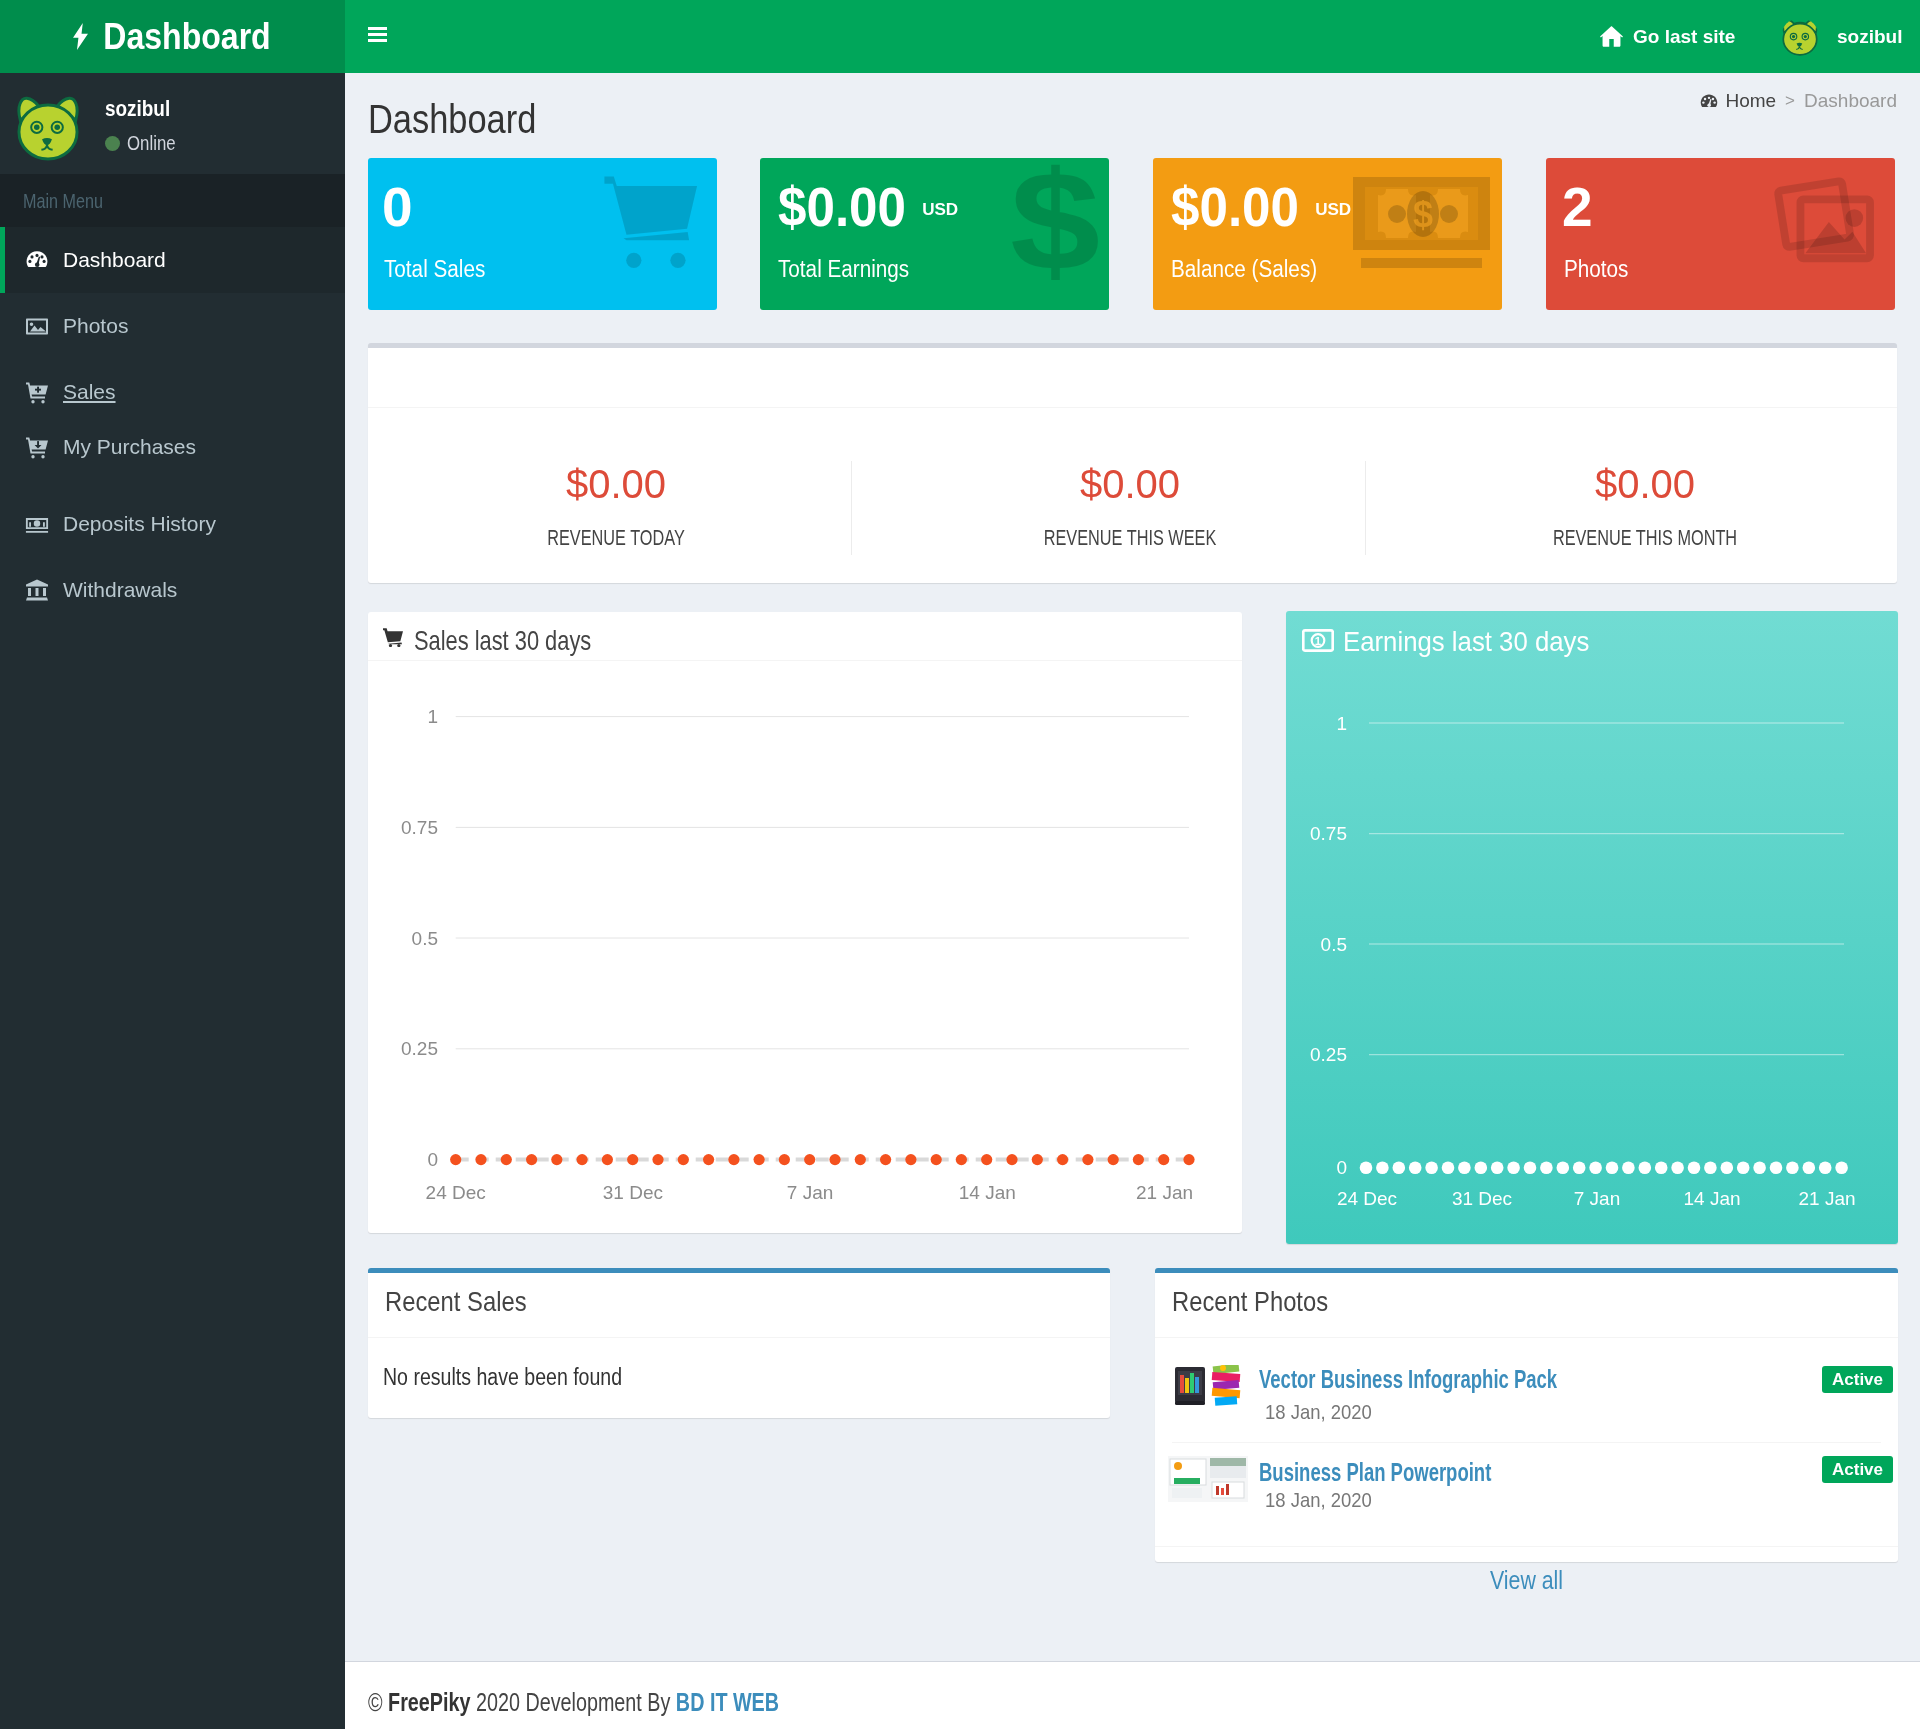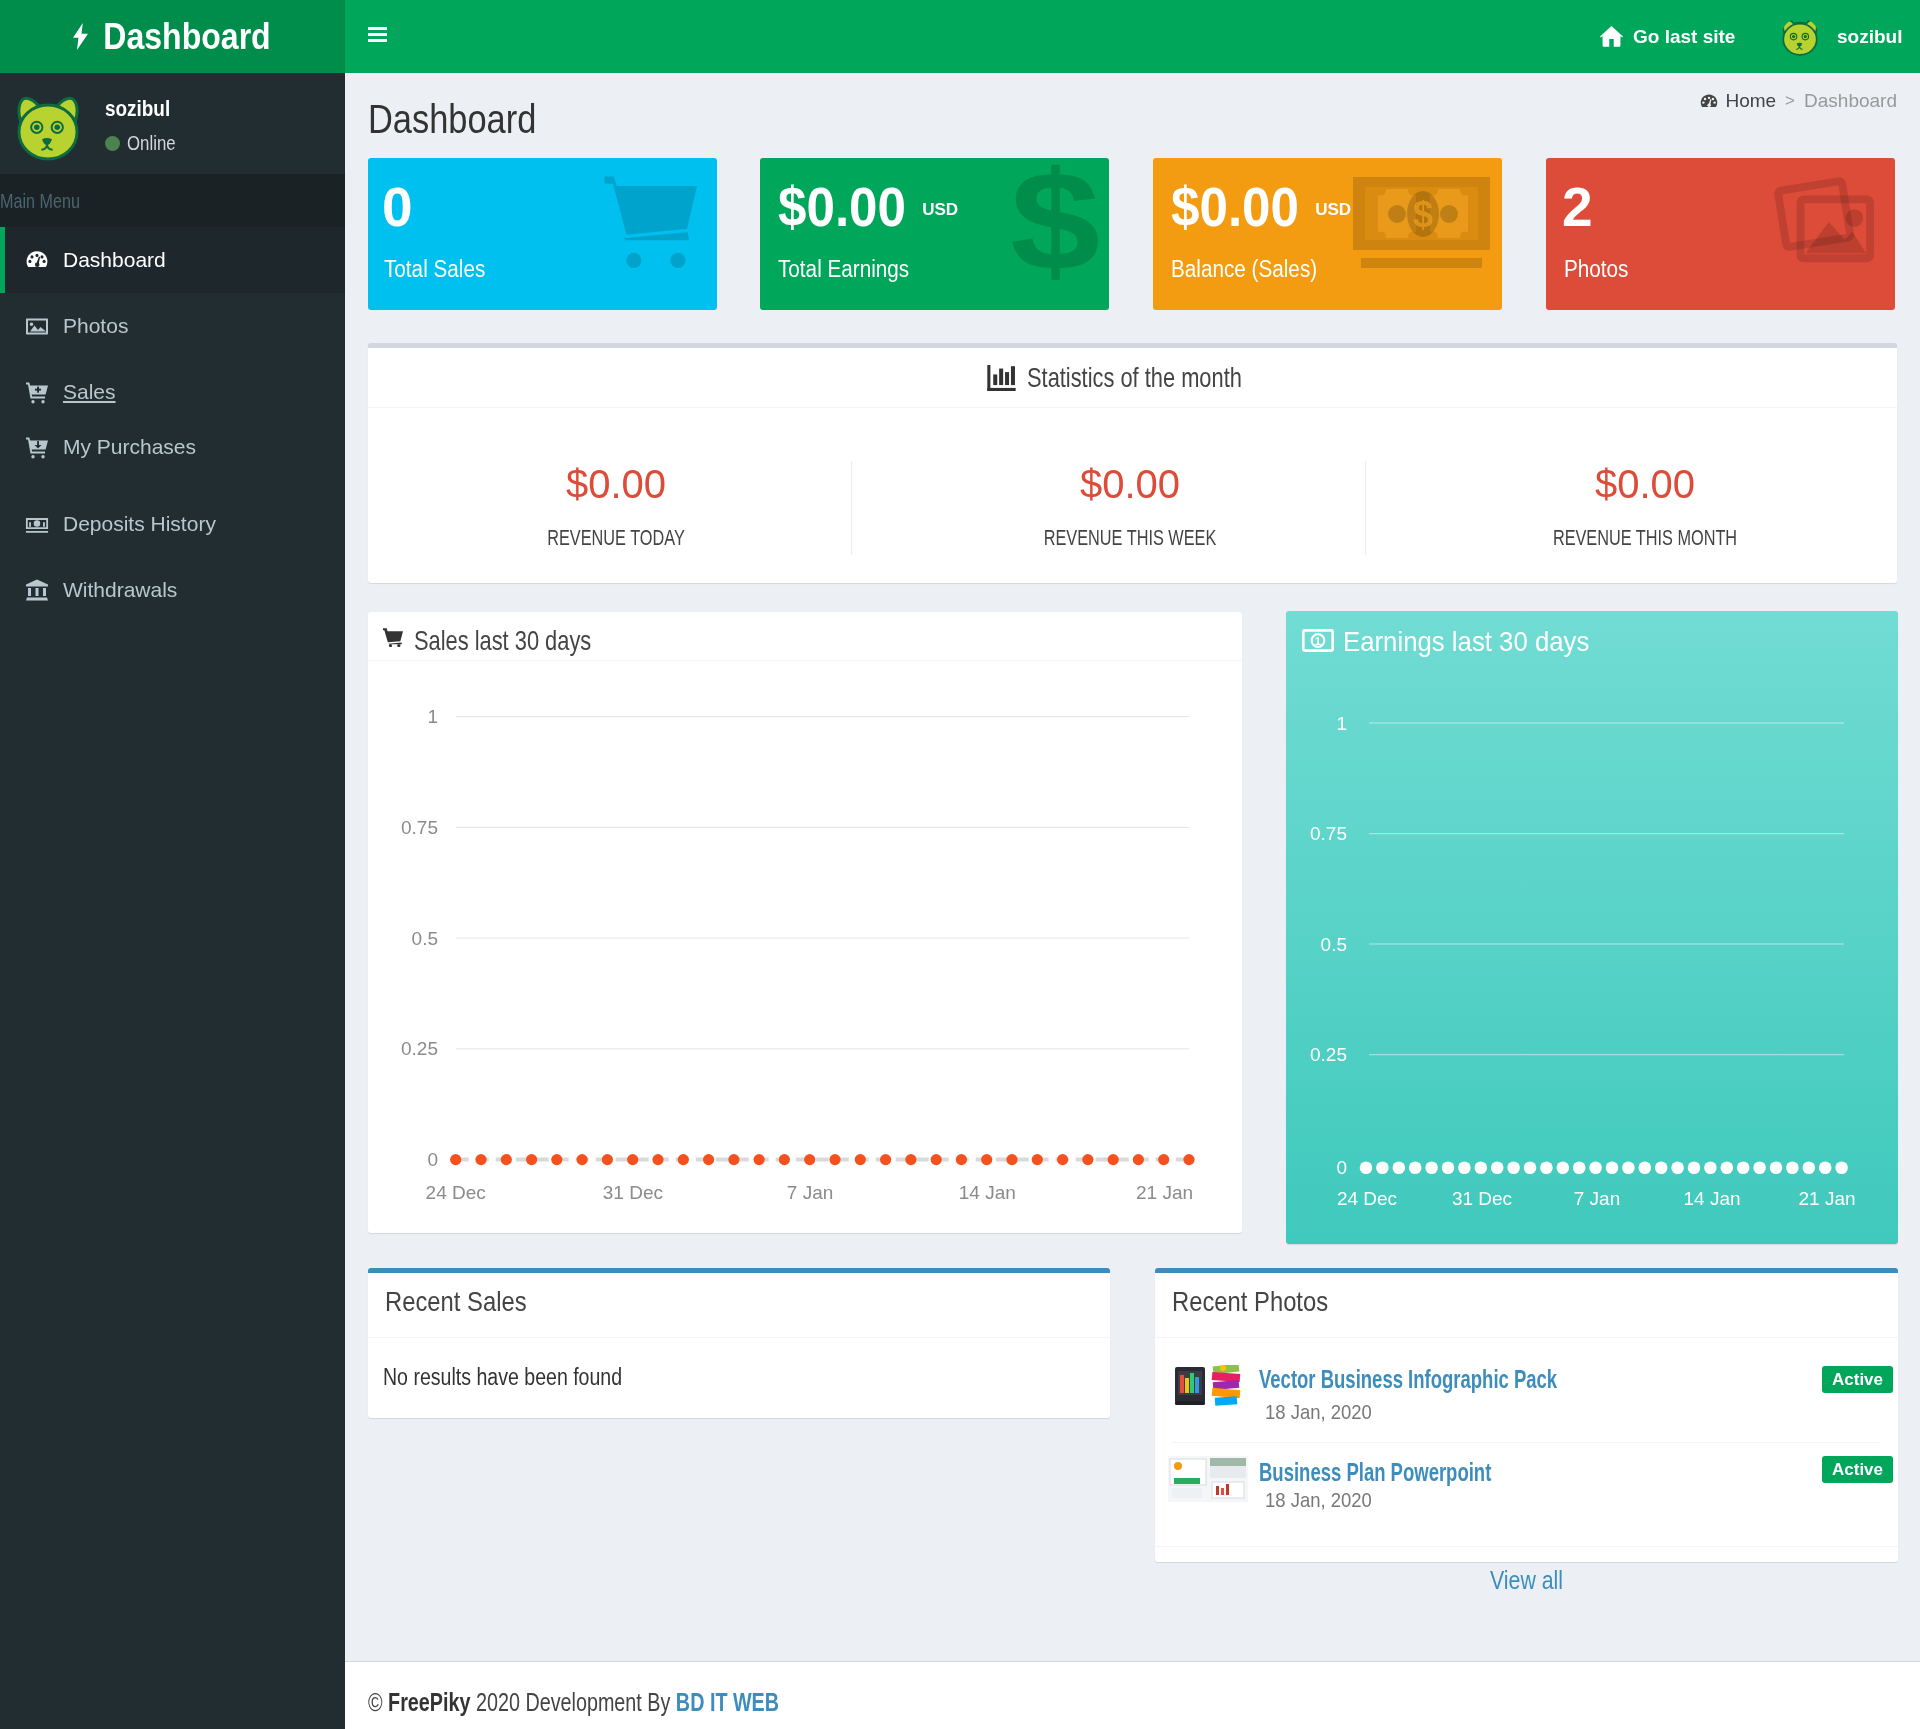--- a/index.html
+++ b/index.html
@@ -15,21 +15,21 @@
 #gobak span { margin-left:10px; }
 #hdavatar { left:1781px; top:18px; width:38px; height:38px; border-radius:50%; overflow:hidden; }
 #hdname { left:1837px; top:0; height:73px; display:flex; align-items:center; color:#fff; font-size:19px; font-weight:600; }
 
 #sidebar { left:0; top:73px; width:345px; height:1656px; background:#222d32; }
 #spavatar { left:15px; top:95px; width:66px; height:66px; }
 #spname { left:105px; top:98px; font-size:22px; font-weight:bold; color:#fff; line-height:22px; transform:scaleX(0.86); transform-origin:0 50%; }
 #sponline { left:105px; top:133px; display:flex; align-items:center; }
 #sponline .dot { width:15px; height:15px; border-radius:50%; background:#4b824f; margin-right:7px; }
 #sponline .t { color:#d2d6de; font-size:20px; line-height:20px; transform:scaleX(0.84); transform-origin:0 50%; }
-#mainmenu { left:0; top:174px; width:345px; height:53px; background:#1a2226; color:#4b646f; font-size:21px; line-height:53px; }
+#mainmenu { left:0; top:174px; width:345px; height:53px; background:#1a2226; color:#4b646f; font-size:21px; line-height:53px; padding-left:23px; }
 #mainmenu span { display:inline-block; transform:scaleX(0.77); transform-origin:0 50%; }
 .mitem { left:0; width:345px; height:66px; color:#b8c7ce; font-size:21px; display:flex; align-items:center; }
 .mitem.active { background:#1e282c; color:#fff; border-left:5px solid #00a65a; }
 .mitem .mico { width:24px; height:24px; margin-left:25px; margin-right:14px; flex:none; display:flex; align-items:center; justify-content:center; }
 .mitem.active .mico { margin-left:20px; }
 
 #content { left:345px; top:73px; width:1575px; height:1588px; background:#ecf0f5; }
 #h1 { left:368px; top:99px; font-size:40px; font-weight:400; color:#333; line-height:40px; transform:scaleX(0.86); transform-origin:0 50%; }
 #crumbs { top:90px; right:23px; display:flex; align-items:center; font-size:19px; color:#444; }
 #crumbs .sep { color:#999; margin:0 9px; font-size:17px; }
@@ -197,33 +197,20 @@
     <g stroke="rgba(0,0,0,0.13)" fill="none" stroke-width="8">
       <rect x="14" y="14" width="66" height="58" rx="3" transform="rotate(-9 47 43)"></rect>
       <rect x="33" y="28" width="71" height="60" rx="3"></rect>
     </g>
     <circle cx="88" cy="47" r="9" fill="rgba(0,0,0,0.15)"></circle>
     <path d="M38 83 L62 51 L78 69 L86 61 L100 83 z" fill="rgba(0,0,0,0.15)"></path>
   </svg>
 </div>
 
 <div class="box btop-gray abs" style="left:368px; top:343px; width:1529px; height:240px;">
-  <div style="position:absolute; left:0; top:0; width:100%; height:60px; display:flex; align-items:center; justify-content:center; padding-left:25px;">
-    <svg width="29" height="26" viewBox="0 0 24 22" style="margin-right:11px;">
-        <g fill="#333">
-          <rect x="0" y="0" width="2.6" height="22"></rect>
-          <rect x="0" y="19.4" width="24" height="2.6"></rect>
-          <rect x="5" y="8" width="3.4" height="9"></rect>
-          <rect x="10" y="3" width="3.4" height="14"></rect>
-          <rect x="15" y="6" width="3.4" height="11"></rect>
-          <rect x="20" y="1" width="3.4" height="16"></rect>
-        </g>
-      </svg>
-    <span class="boxtitle">Statistics of the month</span>
-  </div>
   <div style="position:absolute; left:0; top:59px; width:100%; height:1px; background:#f4f4f4;"></div>
   <div style="position:absolute; left:483px; top:113px; width:1px; height:94px; background:#ececec;"></div>
   <div style="position:absolute; left:997px; top:113px; width:1px; height:94px; background:#ececec;"></div>
   <div style="position:absolute; left:-7px; top:116px; width:510px; text-align:center;" class="statnum">$0.00</div>
   <div style="position:absolute; left:507px; top:116px; width:510px; text-align:center;" class="statnum">$0.00</div>
   <div style="position:absolute; left:1022px; top:116px; width:510px; text-align:center;" class="statnum">$0.00</div>
   <div style="position:absolute; left:-7px; top:177px; width:510px; text-align:center;" class="statlbl">REVENUE TODAY</div>
   <div style="position:absolute; left:507px; top:177px; width:510px; text-align:center;" class="statlbl">REVENUE THIS WEEK</div>
   <div style="position:absolute; left:1022px; top:177px; width:510px; text-align:center;" class="statlbl">REVENUE THIS MONTH</div>
 </div>

